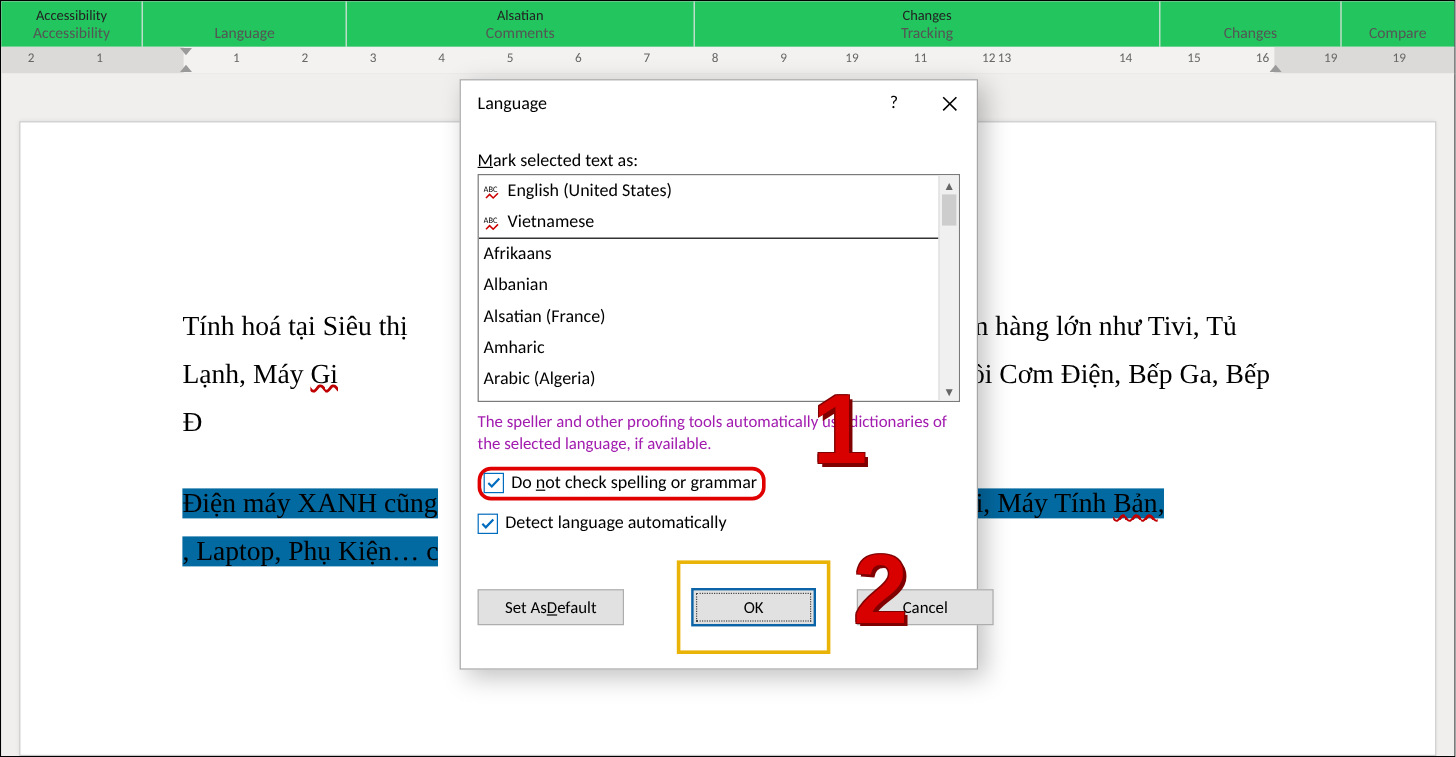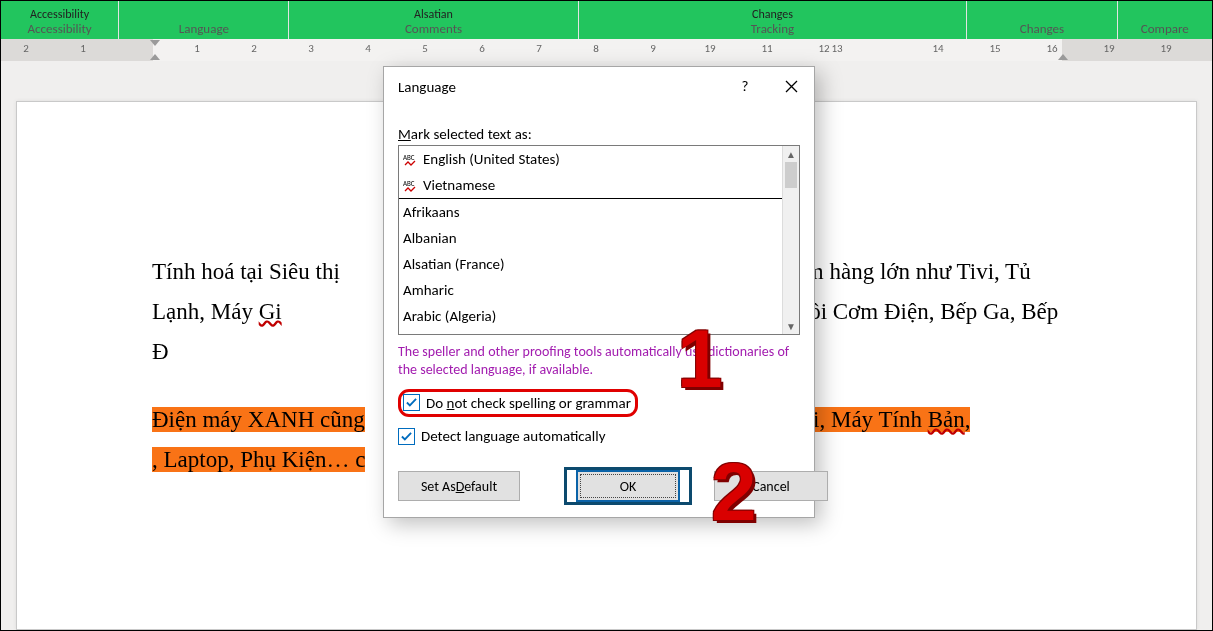--- a/index.html
+++ b/index.html
@@ -112,21 +112,21 @@
   .doc-text {
     position: absolute;
     left: 135px; top: 150px;
     width: 920px;
     font-family: "Times New Roman", serif;
     font-size: 23px;
     line-height: 40px;
     color: #000;
   }
   .para { margin-bottom: 28px; }
-  .sel { background: #f97316; }
+  .sel { background: #0369a1; }
   .squig {
     text-decoration: underline wavy #c00000;
     text-decoration-skip-ink: none;
     text-underline-offset: 1px;
   }
 
   
   .dialog {
     position: absolute;
     left: 382px; top: 65px;
@@ -244,22 +244,22 @@
     background: #e1e1e1;
     font-size: 14px;
     padding: 0 12px;
     display:flex; align-items:center; justify-content:center;
     min-width: 96px;
   }
   .dlg-btn .ul { text-decoration: underline; }
   .btn-spacer { flex:1; }
 
   .ok-redbox {
-    border: 3px solid #0c4a6e;
-    padding: 0 9px;
+    border: 3px solid #eab308;
+    padding: 20px 9px;
   }
   .ok-btn {
     height: 28px;
     width: 100px;
     border: 2px solid #0b63a8;
     background: #e1e1e1;
     outline: 1px dotted #444;
     outline-offset: -5px;
     font-size: 14px;
     display:flex; align-items:center; justify-content:center;

